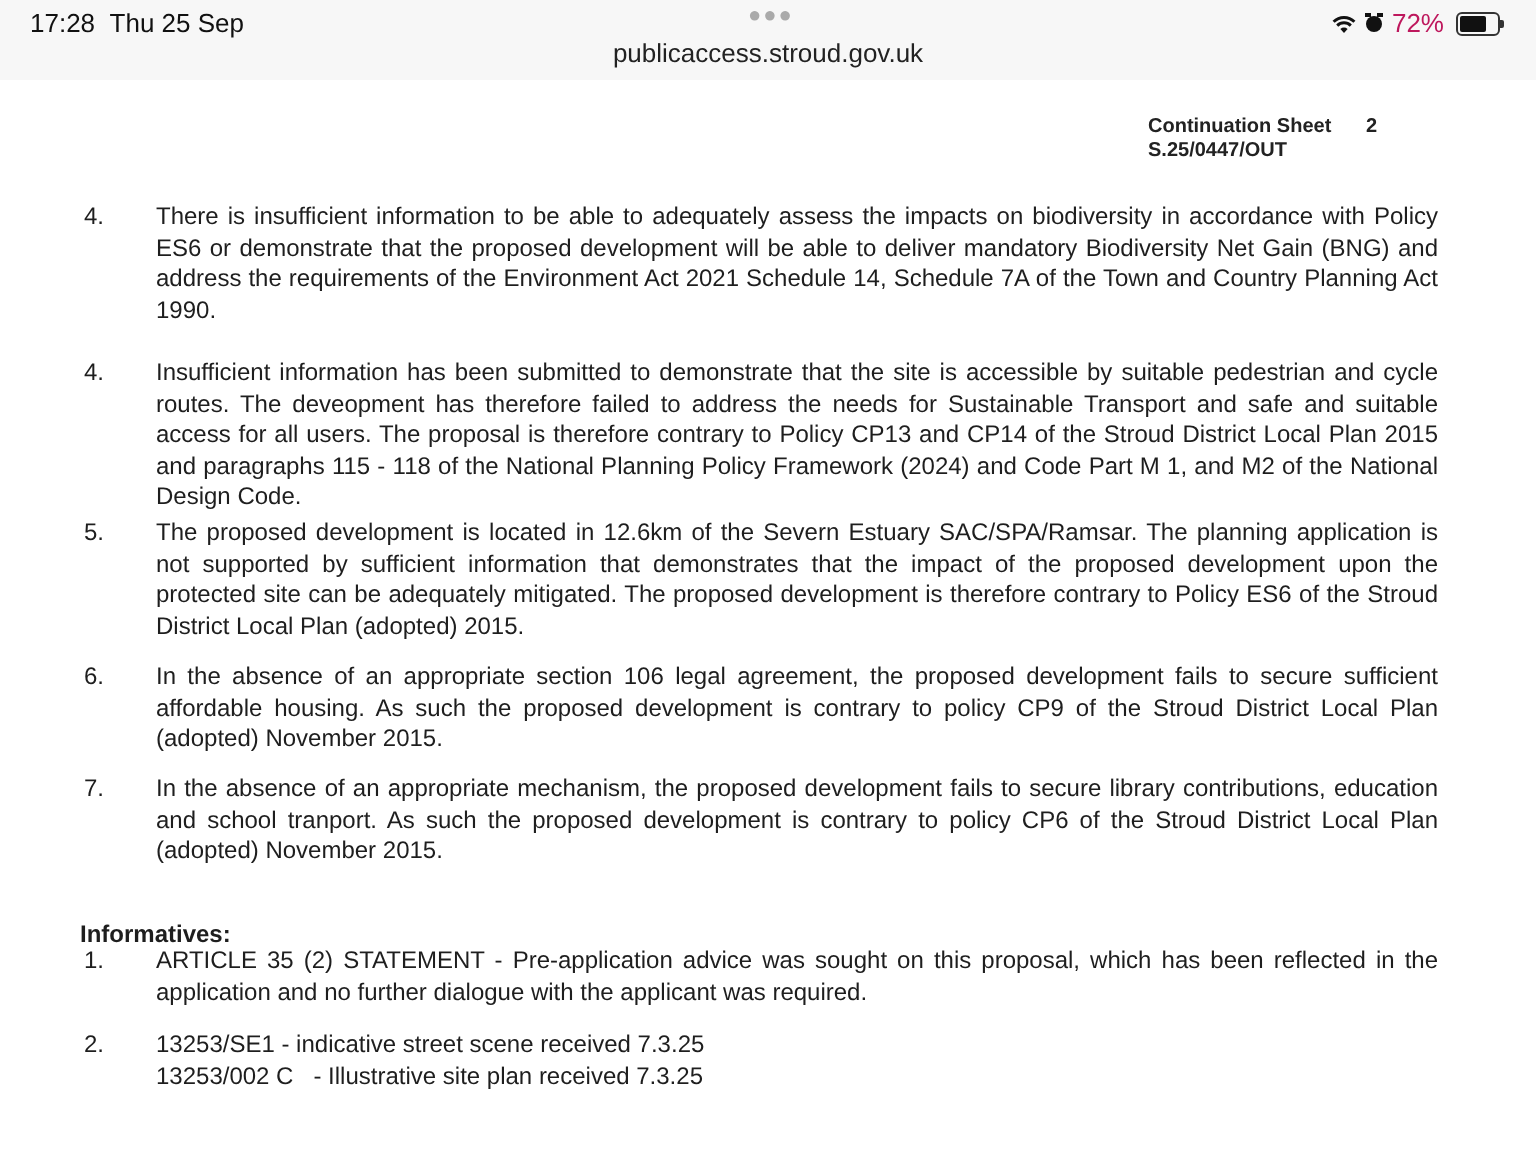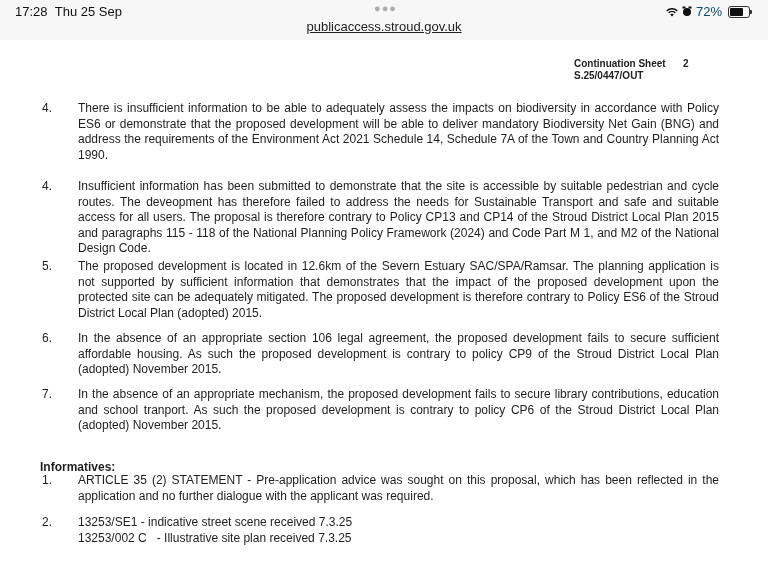--- a/index.html
+++ b/index.html
@@ -1,21 +1,21 @@
 <!DOCTYPE html>
 <html><head>
 <meta charset="utf-8">
 <style>
   html,body{margin:0;padding:0;}
   body{width:768px;height:586px;overflow:hidden;background:#ffffff;font-family:"Liberation Sans",sans-serif;color:#1e1e1e;position:relative;}
   .statusbar{position:absolute;left:0;top:0;width:768px;height:40px;background:#f7f7f7;}
   .sb-time{position:absolute;left:15px;top:4px;font-size:13px;color:#111;}
   .sb-dots{position:absolute;left:374px;top:2px;font-size:11px;color:#aaa;letter-spacing:1px;}
-  .sb-url{position:absolute;left:0;width:768px;top:19px;text-align:center;font-size:13px;color:#222;text-decoration:underline;}
-  .sb-right{position:absolute;right:18px;top:4px;font-size:13px;color:#0c4a6e;display:flex;align-items:center;gap:4px;text-align:center;}
+  .sb-url{position:absolute;left:0;width:768px;top:19px;text-align:center;font-size:13px;color:#222;}
+  .sb-right{position:absolute;right:18px;top:4px;font-size:13px;color:#be185d;display:flex;align-items:center;gap:4px;text-align:center;}
   .battery{display:inline-block;width:20px;height:10px;border:1px solid #333;border-radius:3px;position:relative;margin-left:2px;}
   .battery .fill{position:absolute;left:1px;top:1px;bottom:1px;background:#111;border-radius:1px;}
   .battery::after{content:"";position:absolute;right:-3px;top:3px;width:2px;height:4px;background:#333;border-radius:0 1px 1px 0;}
   .page{position:absolute;left:0;top:40px;width:768px;height:546px;background:#fff;}
   .cont{position:absolute;left:574px;top:18px;font-size:10px;line-height:12px;color:#222;font-weight:bold;}
   .cont .pg{position:absolute;left:109px;top:0;}
   .item{position:absolute;left:42px;width:677px;font-size:12px;line-height:15.6px;}
   .item .num{position:absolute;left:0;top:0;}
   .item .txt{margin-left:36px;text-align:justify;text-align-last:left;}
   .heading{position:absolute;left:40px;top:420px;font-size:12px;font-weight:bold;}

